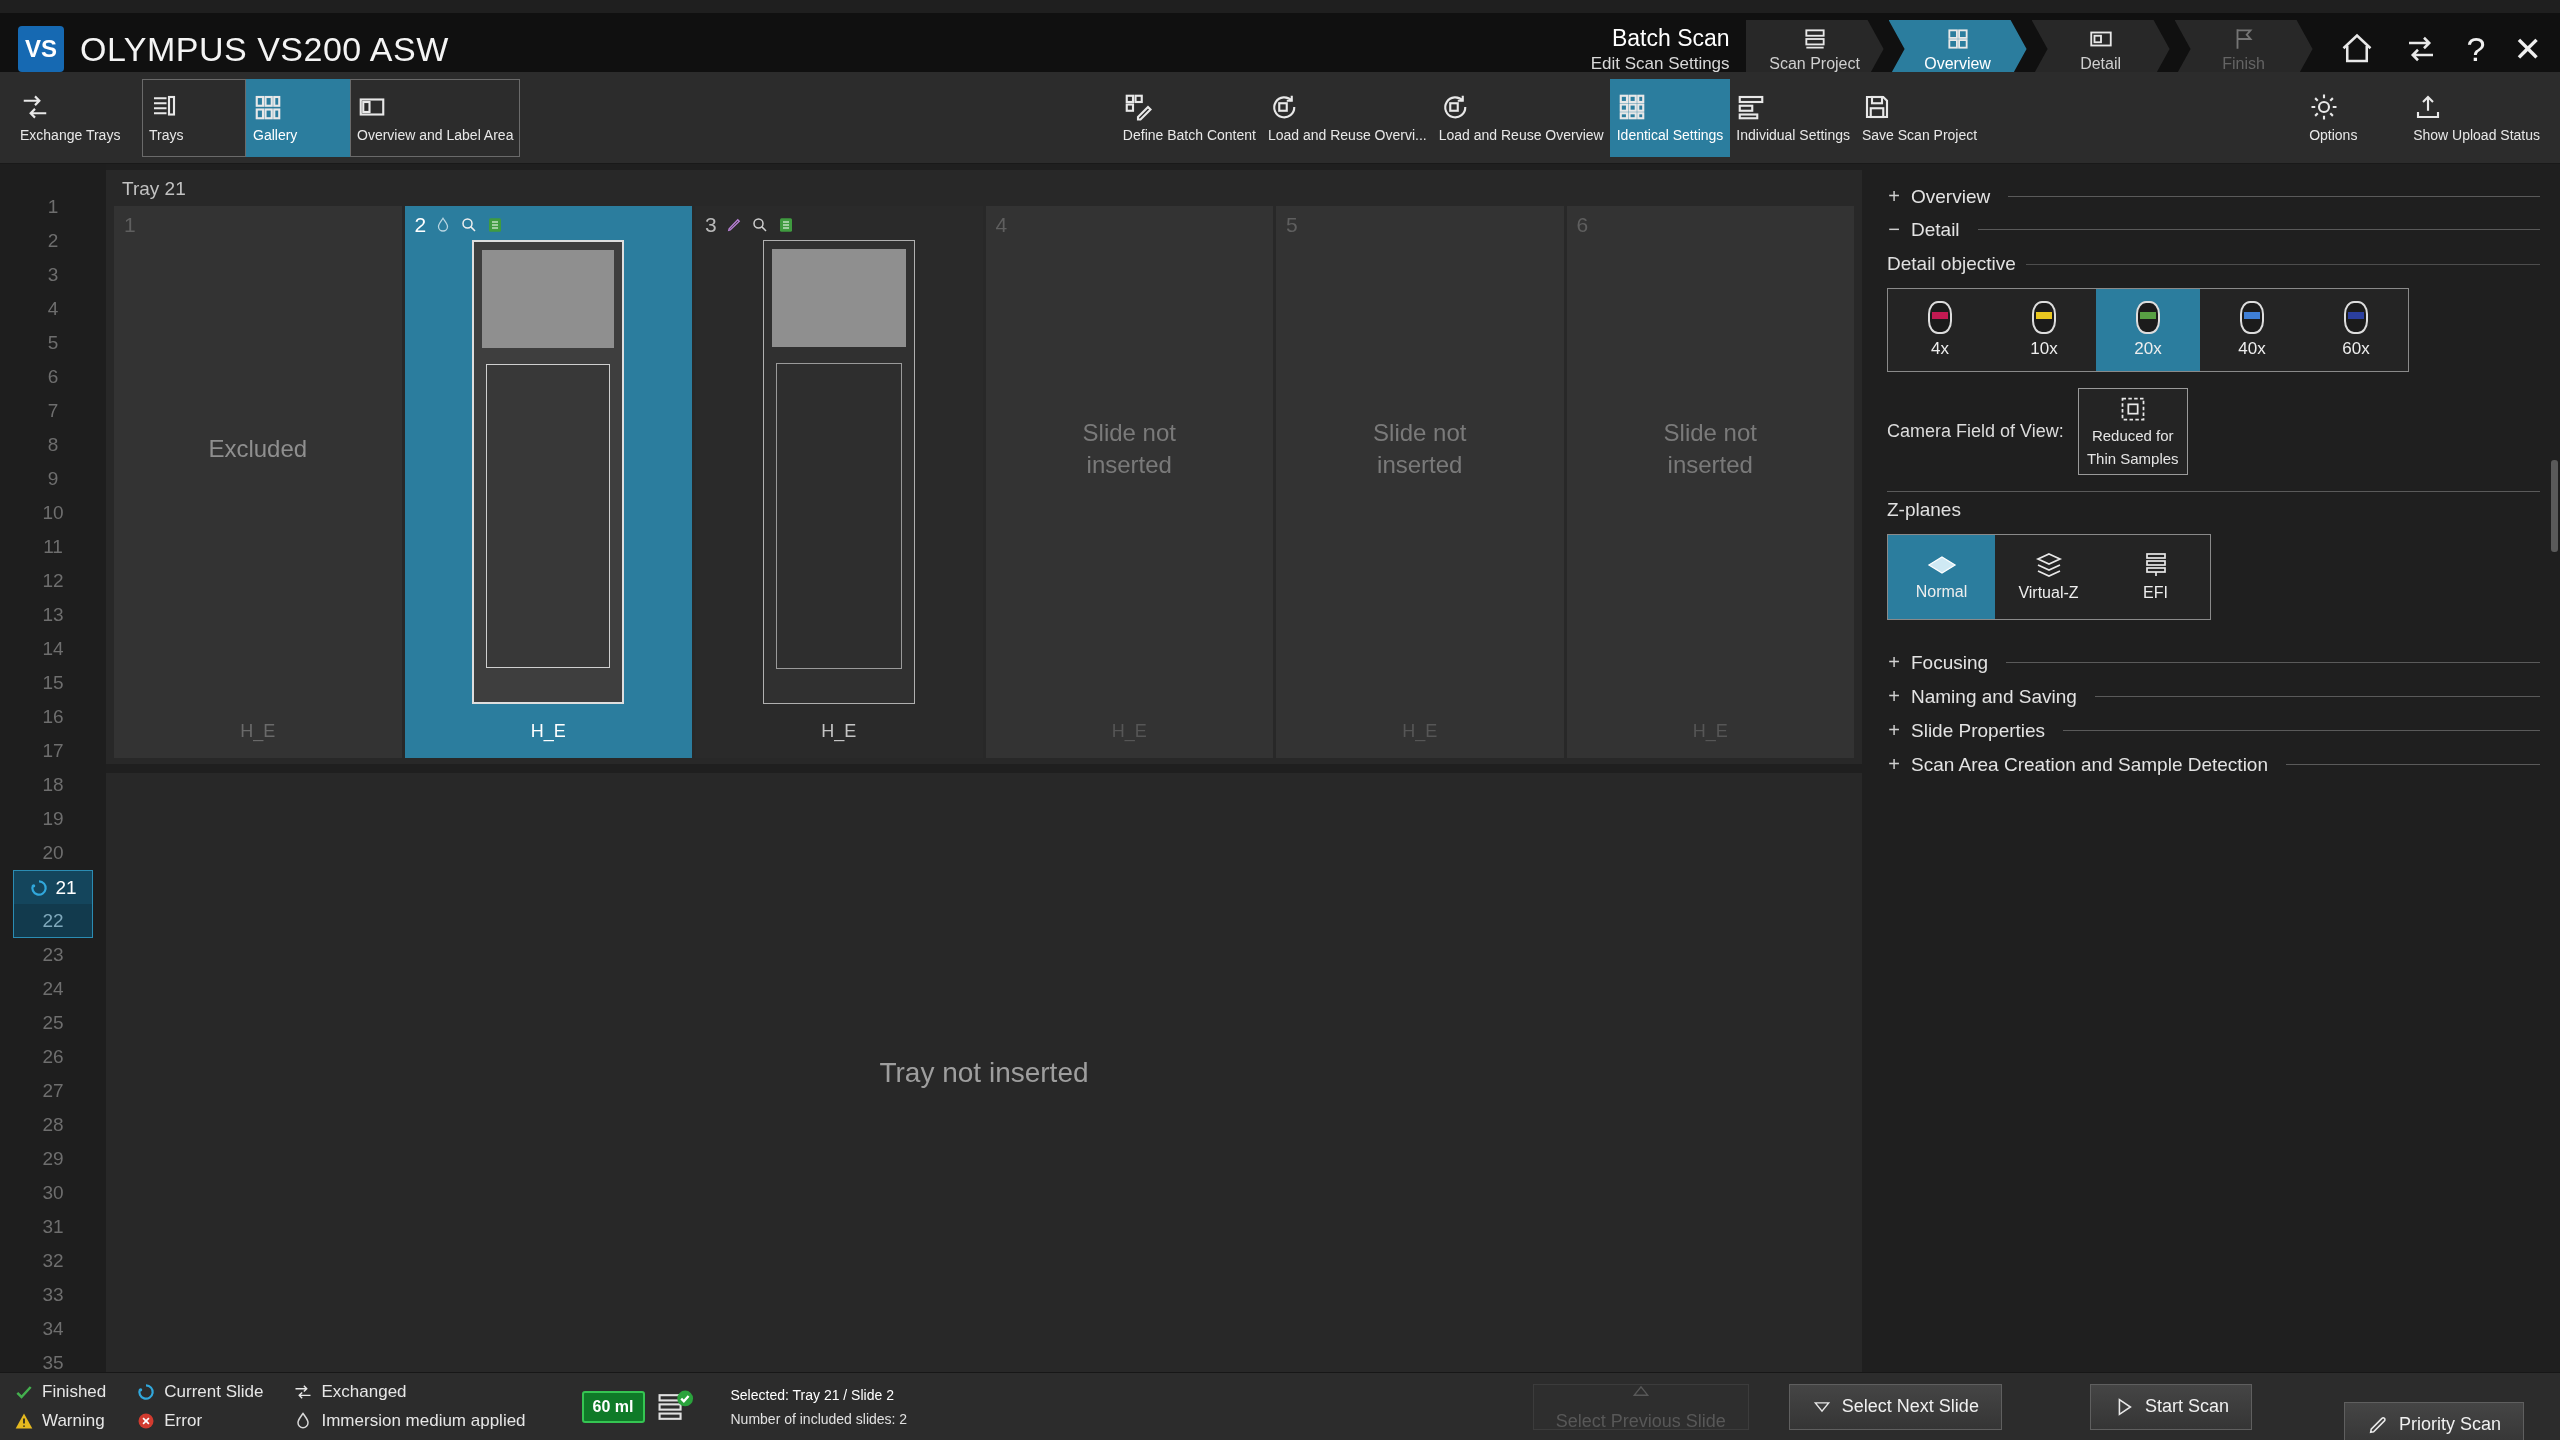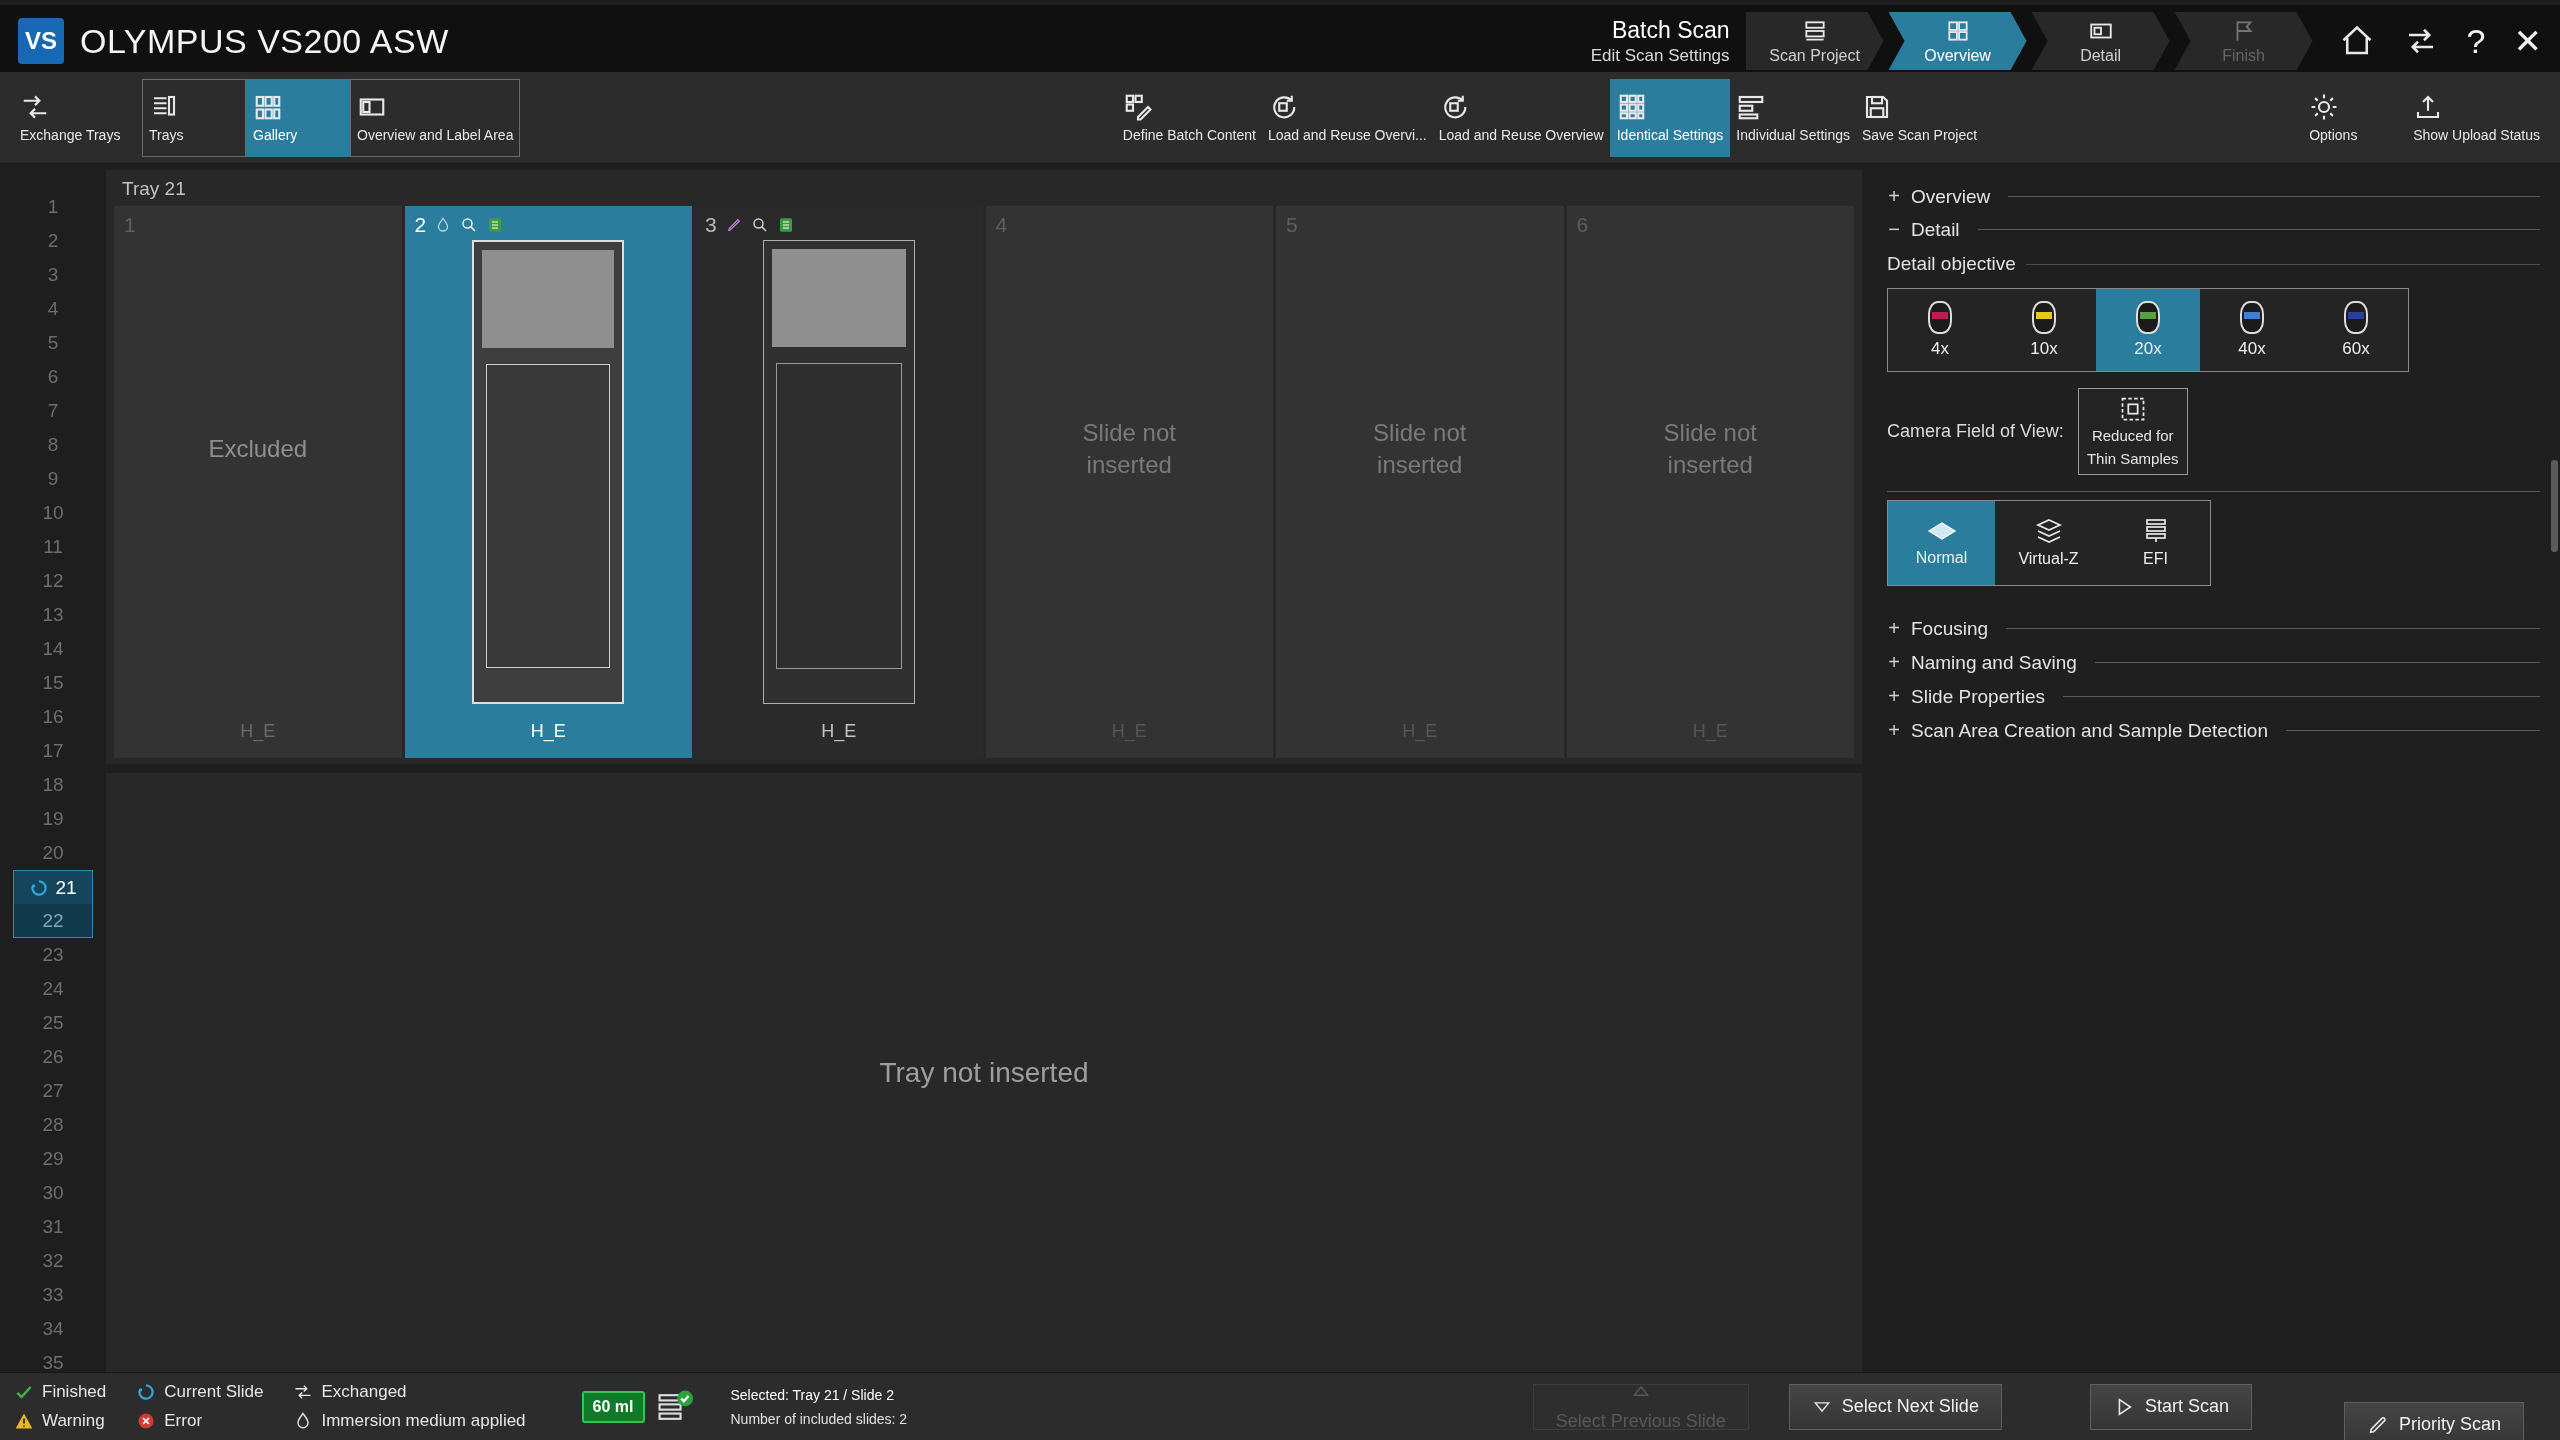--- a/index.html
+++ b/index.html
@@ -3,21 +3,21 @@
 <meta charset="utf-8">
 <style>
   * { margin:0; padding:0; box-sizing:border-box; }
   html,body { background:#141414; }
   body { font-family:"Liberation Sans", sans-serif; color:#ddd; }
   #root { position:relative; width:2560px; height:1440px; background:#1f1f1f; overflow:hidden; }
   svg { display:block; }
   .ic { fill:none; stroke:#e8e8e8; stroke-width:1.7; }
 
   
-  #titlebar { position:absolute; left:0; top:5px; right:0; height:72px; background:#101010;
+  #titlebar { position:absolute; left:0; top:13px; right:0; height:72px; background:#101010;
               display:flex; align-items:center; padding:0 18px; }
   .logo { width:46px; height:46px; background:#1669b2; border-radius:4px; display:flex;
           align-items:center; justify-content:center; font-size:24px; font-weight:bold; color:#fff; }
   .app-title { margin-left:16px; font-size:34px; color:#f4f4f4; letter-spacing:.5px; }
   .mode-block { margin-left:auto; text-align:right; margin-right:16px; }
   .mode-title { font-size:23px; color:#ffffff; }
   .mode-sub { font-size:17px; color:#d9d9d9; margin-top:2px; }
   .steps { display:flex; gap:5px; height:58px; }
   .step { width:138px; background:#282828; color:#cfcfcf; display:flex; flex-direction:column;
           align-items:center; justify-content:center; gap:3px; font-size:16px;
@@ -540,20 +540,23 @@
               <rect x="8" y="8" width="8" height="8" fill="none" stroke="#e8e8e8" stroke-width="1.5"></rect>
             </svg>
         </span>
         <span>Reduced for</span>
         <span>Thin Samples</span>
       </div>
     </div>
 
     <div class="hsep"></div>
 
+    <div class="sub-label">
+      <span>Z-planes</span>
+    </div>
 
     <div class="z-box">
       <div class="z-btn selected">
         <span>
           <svg width="30" height="24" viewBox="0 0 30 24">
               <path d="M15 4 28 12 15 20 2 12z" fill="#cfe9f4" stroke="#fff" stroke-width="1.3"></path>
             </svg>
         </span>
         <span>Normal</span>
       </div>

